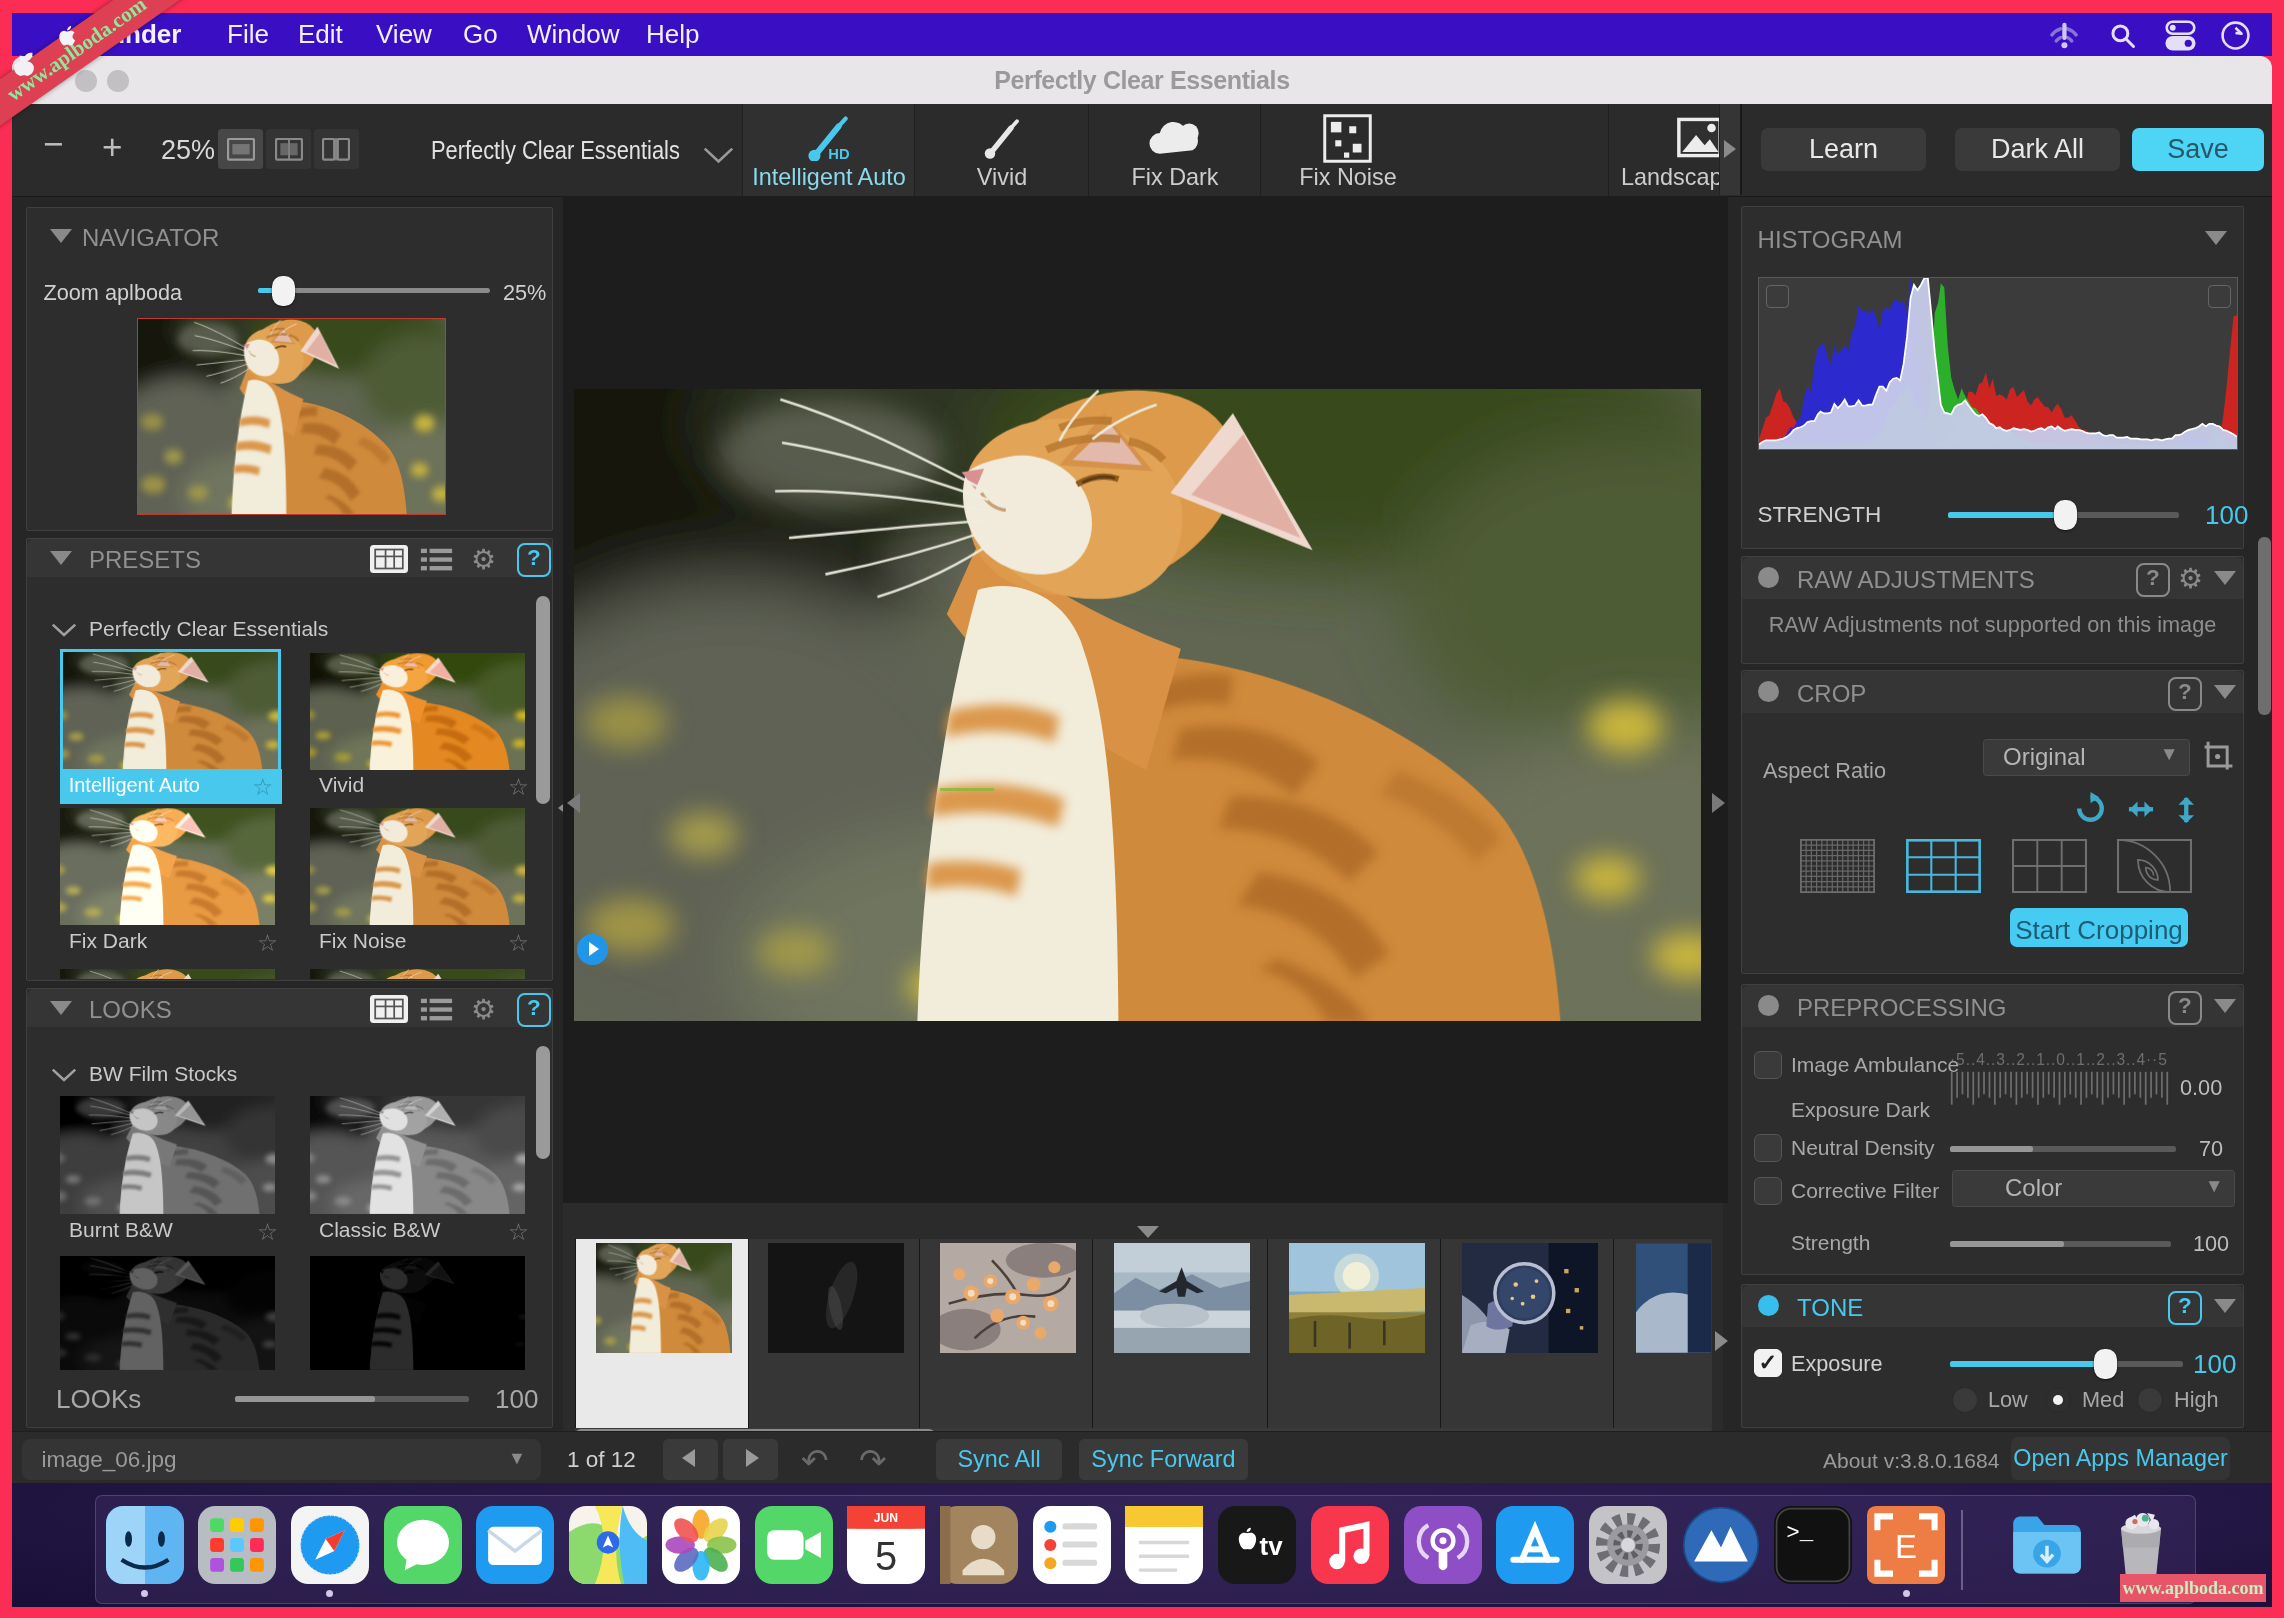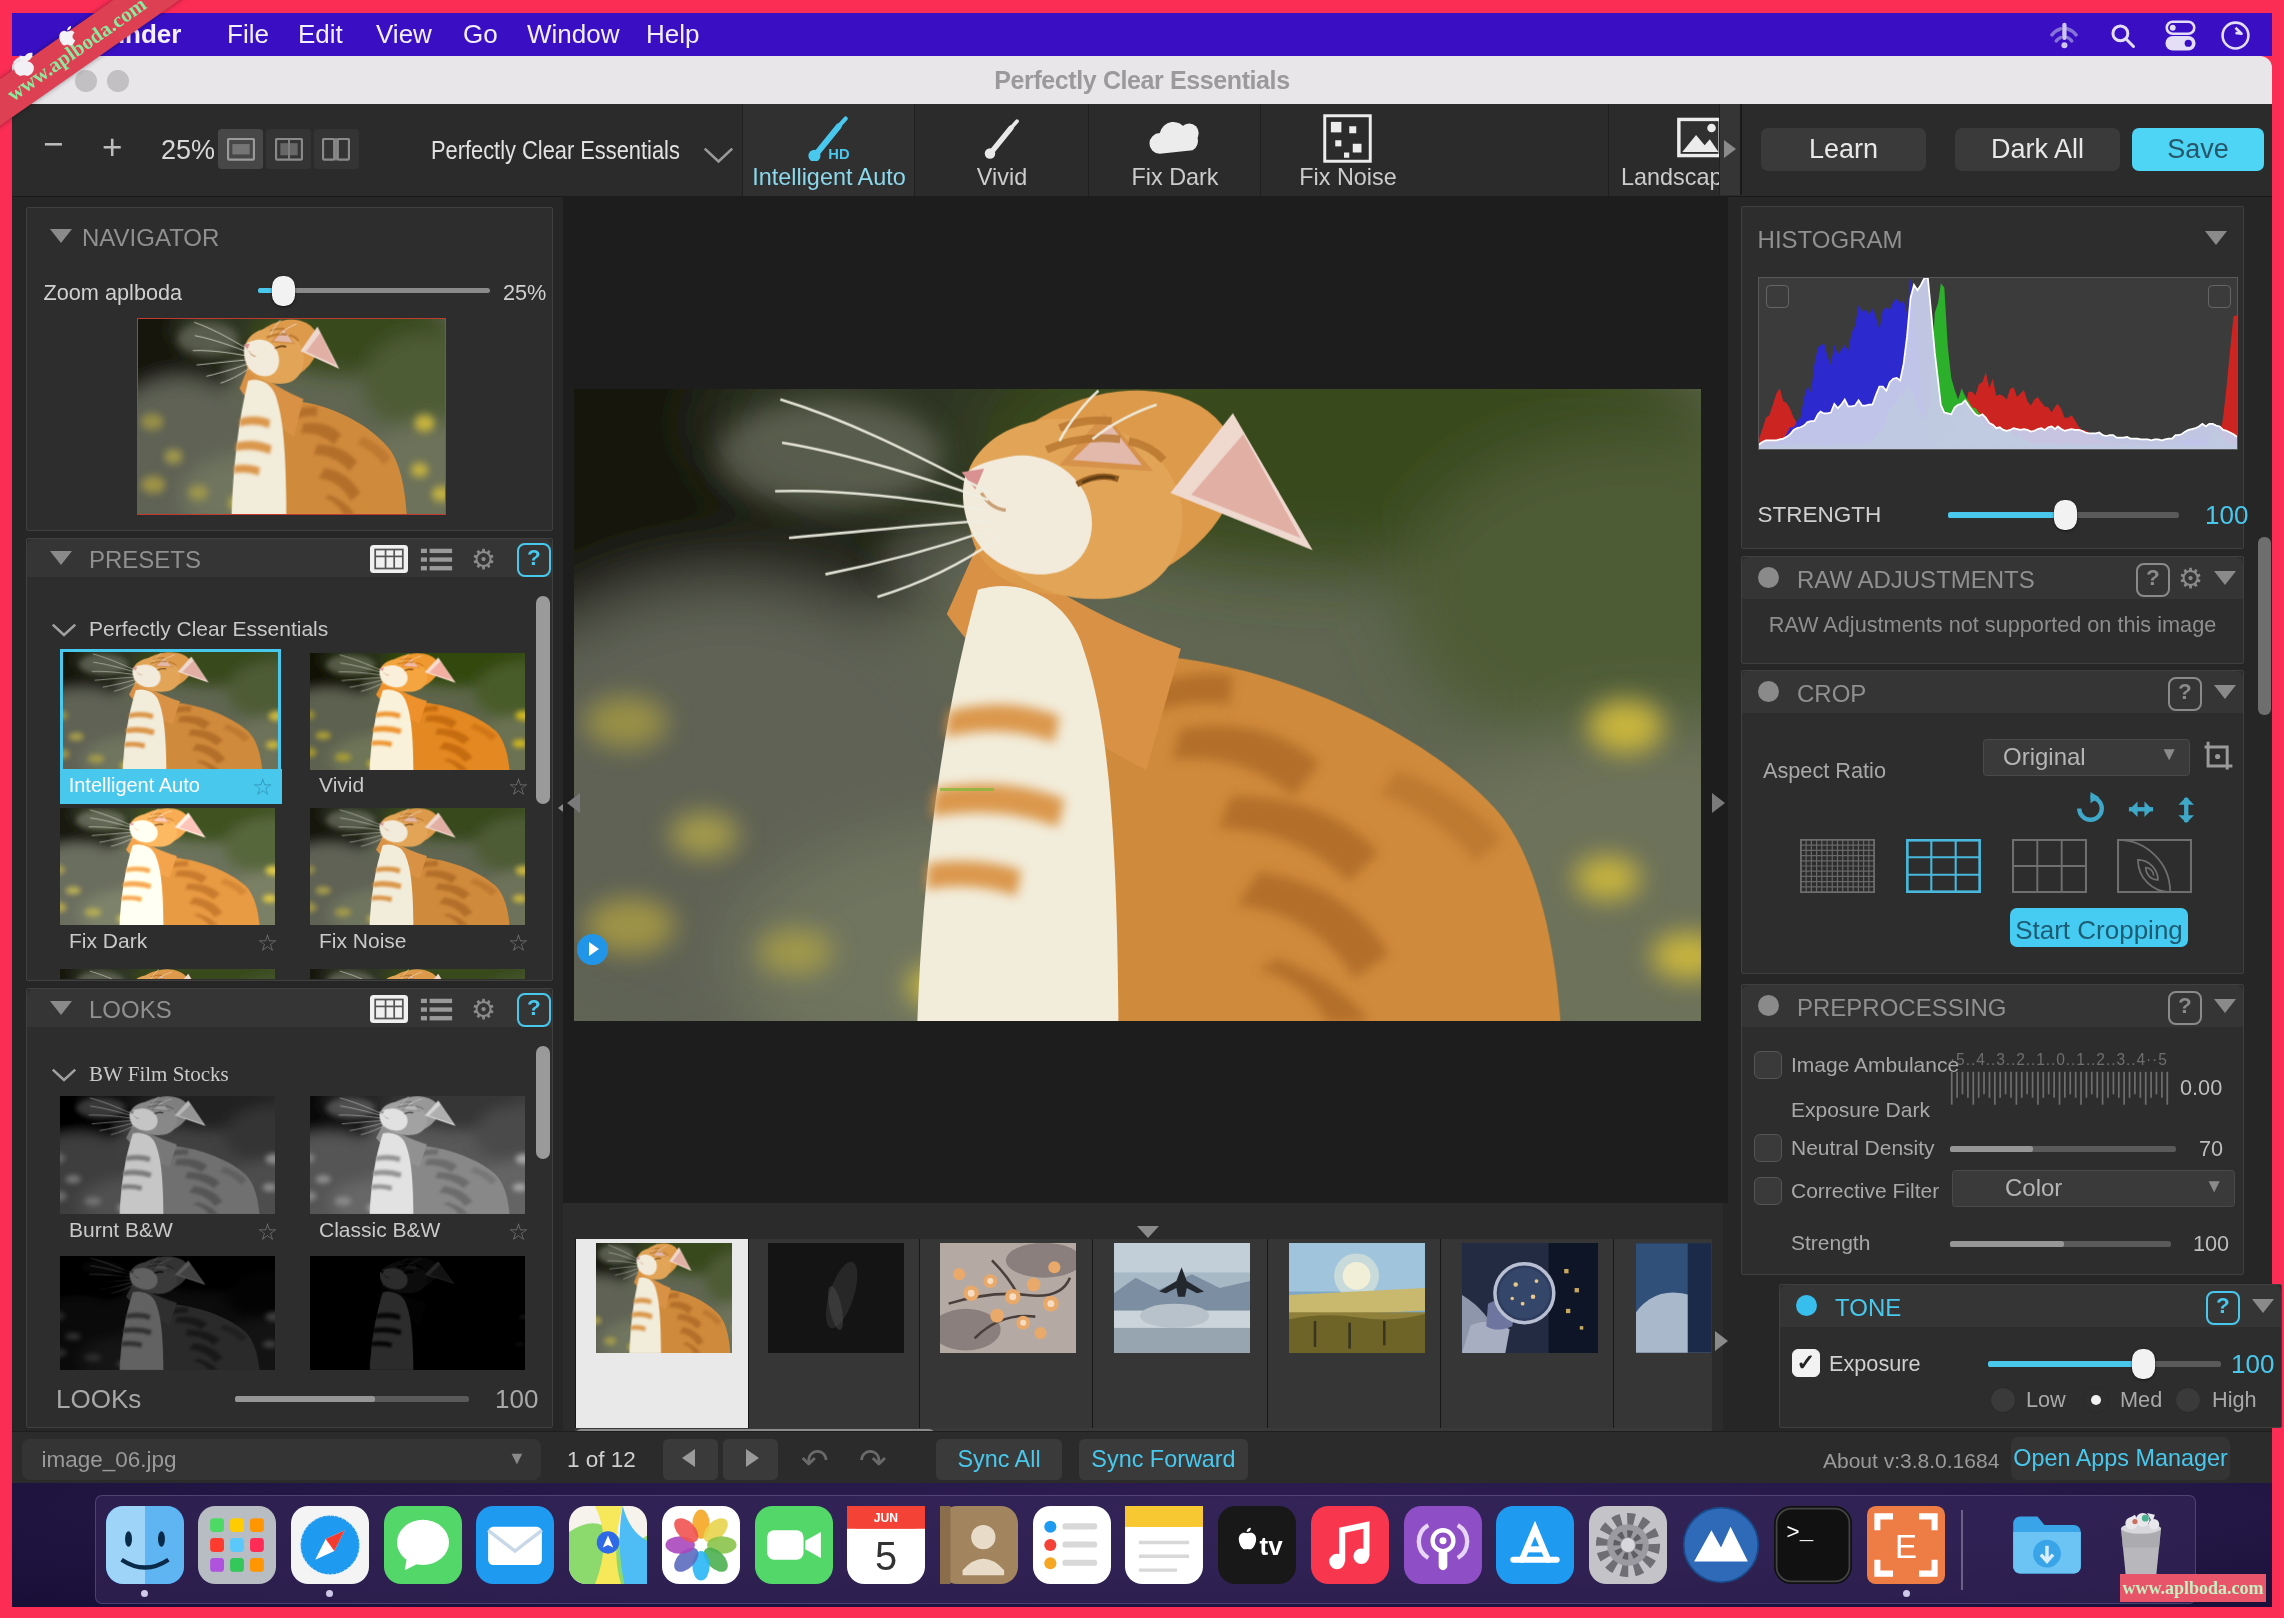--- a/index.html
+++ b/index.html
@@ -394,21 +394,21 @@
               <rect x="12" y="12" width="26" height="5"></rect>
               <rect x="2" y="22" width="7" height="5"></rect>
               <rect x="12" y="22" width="26" height="5"></rect>
             </g>
           </svg></div>
       <div class="abs gear" style="left:444px;top:3.5px;">⚙</div>
       <div class="abs qmark qcyan" style="left:490px;top:4.3px;">?</div>
       <svg class="abs" style="left:24px;top:78px;" width="26" height="15.6" viewBox="0 0 30 18">
           <path d="M2 3 L15 15 L28 3" fill="none" stroke="#a0a0a0" stroke-width="3"></path>
         </svg>
-      <div class="abs tlabel" style="left:62px;top:73px;font-size:21px;font-family:Liberation Serif, serif;">BW Film Stocks</div>
+      <div class="abs tlabel" style="left:62px;top:73px;font-size:21px;">BW Film Stocks</div>
       <div class="abs thumb" style="left:33px;top:107px;width:215px;height:118px;">
           <svg viewBox="80 0 1140 730" preserveAspectRatio="none" style="filter:grayscale(1) brightness(0.78) contrast(1.25)">
             <use href="#cat"></use>
           </svg>
         </div>
       <div class="abs tlabel" style="left:42px;top:229px;">Burnt B&amp;W</div>
         <div class="abs star" style="left:230px;top:229px;">☆</div>
       <div class="abs thumb" style="left:283px;top:107px;width:215px;height:118px;">
           <svg viewBox="80 0 1140 730" preserveAspectRatio="none" style="filter:grayscale(1) brightness(0.92) contrast(1.1)">
             <use href="#cat"></use>
@@ -629,21 +629,21 @@
       <div class="abs" style="left:210px;top:185px;width:281px;height:35px;background:#3A3A3A;border:0.9px solid #4a4a4a;border-radius:3.5px;color:#b5b5b5;font-size:24px;">
           <span style="position:absolute;left:52px;top:2.6px;">Color</span>
           <span style="position:absolute;right:10.4px;top:4.3px;color:#8a8a8a;font-size:19px;">▼</span>
         </div>
       <div class="abs rowlbl" style="left:49px;top:246px;font-size:21px;">Strength</div>
       <div class="trackd" style="left:208px;top:256px;width:221px;"></div>
       <div class="fillg" style="left:208px;top:256px;width:114px;"></div>
       <div class="abs rowlbl" style="left:451px;top:246px;color:#bdbdbd;">100</div>
     </div>
 
-    <div class="abs panel" style="left:1729px;top:1180px;width:501px;height:142px;margin-left:38px;">
+    <div class="abs panel" style="left:1729px;top:1180px;width:501px;height:142px;">
       <div class="sechead"></div>
       <div class="led" style="left:15.6px;top:10.4px;background:#38BEEC;"></div>
       <div class="abs ptitle cyan" style="left:55px;top:8.7px;">TONE</div>
       <div class="abs qmark qcyan" style="left:426px;top:6px;">?</div>
       <div class="abs tri-d" style="left:472px;top:14px;"></div>
       <div class="cb" style="left:12px;top:64px;background:#f2f2f2;border-color:#f2f2f2;color:#222;text-align:center;line-height:26px;font-size:22.5px;font-weight:bold;">✓</div>
       <div class="abs rowlbl" style="left:49px;top:66px;color:#d0d0d0;">Exposure</div>
       <div class="trackd" style="left:208px;top:76px;width:233px;"></div>
       <div class="fillc" style="left:208px;top:76px;width:154px;height:6px;"></div>
       <div class="knob" style="left:352px;top:64px;"></div>

